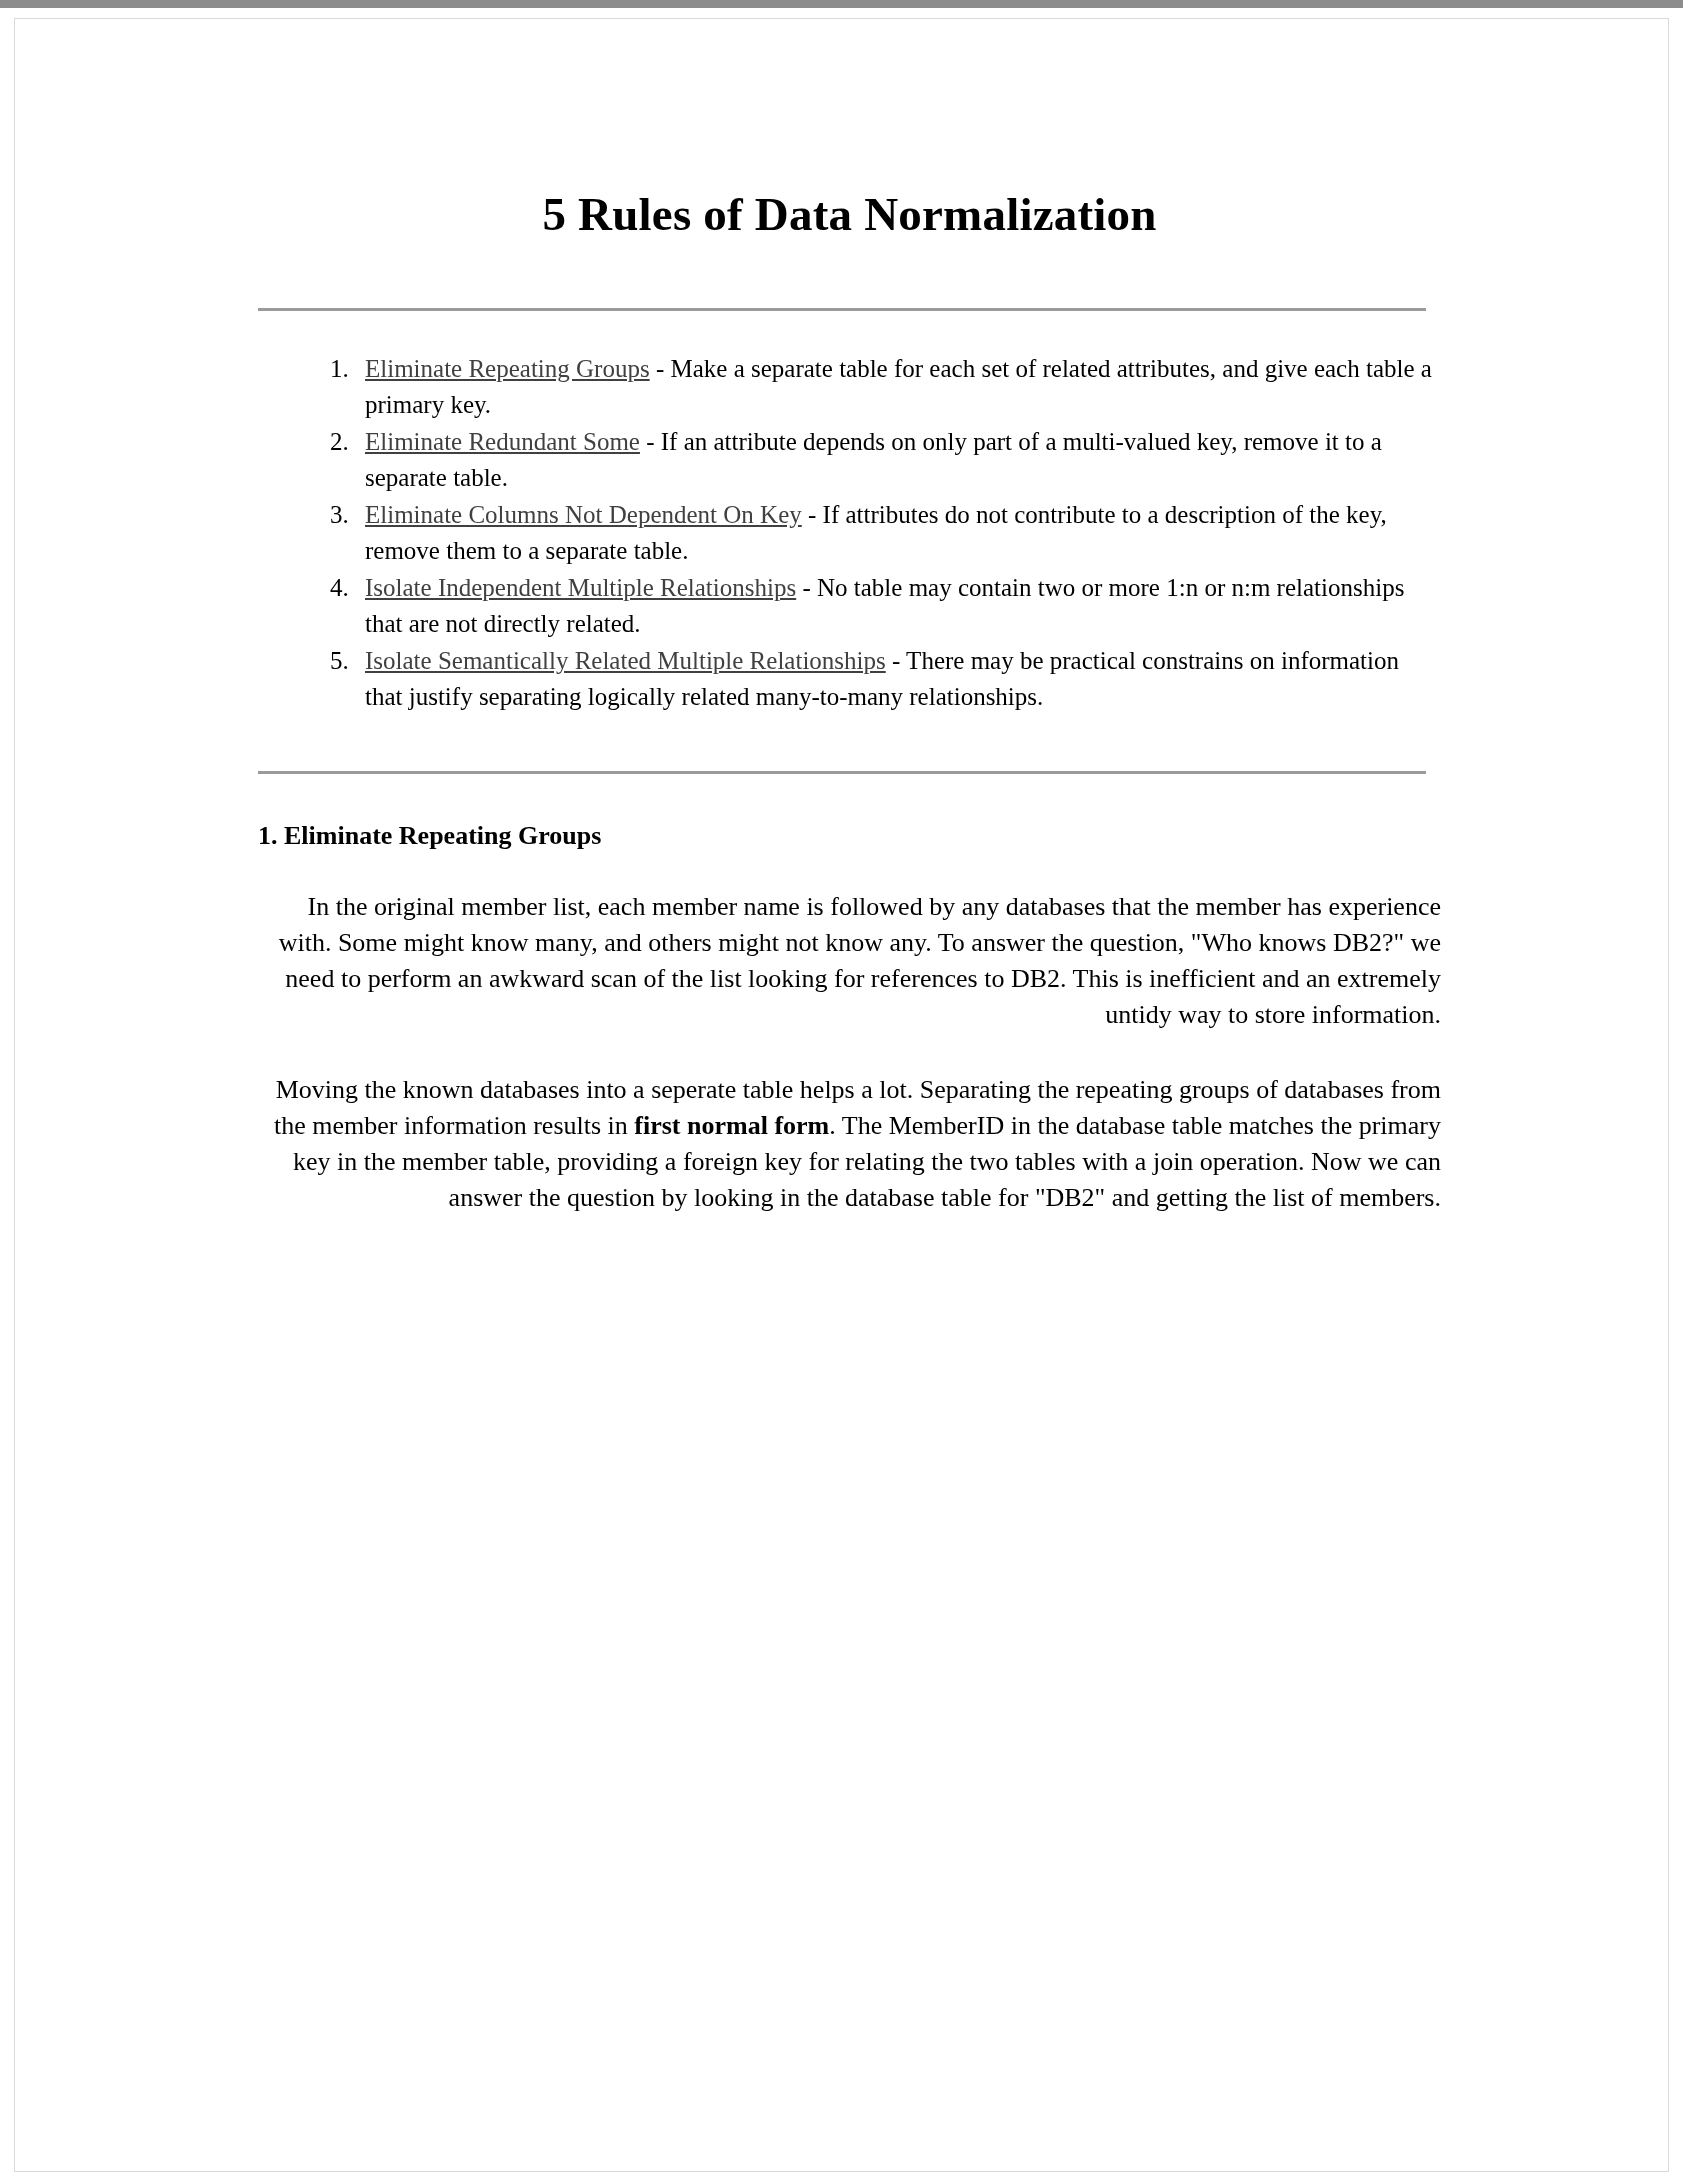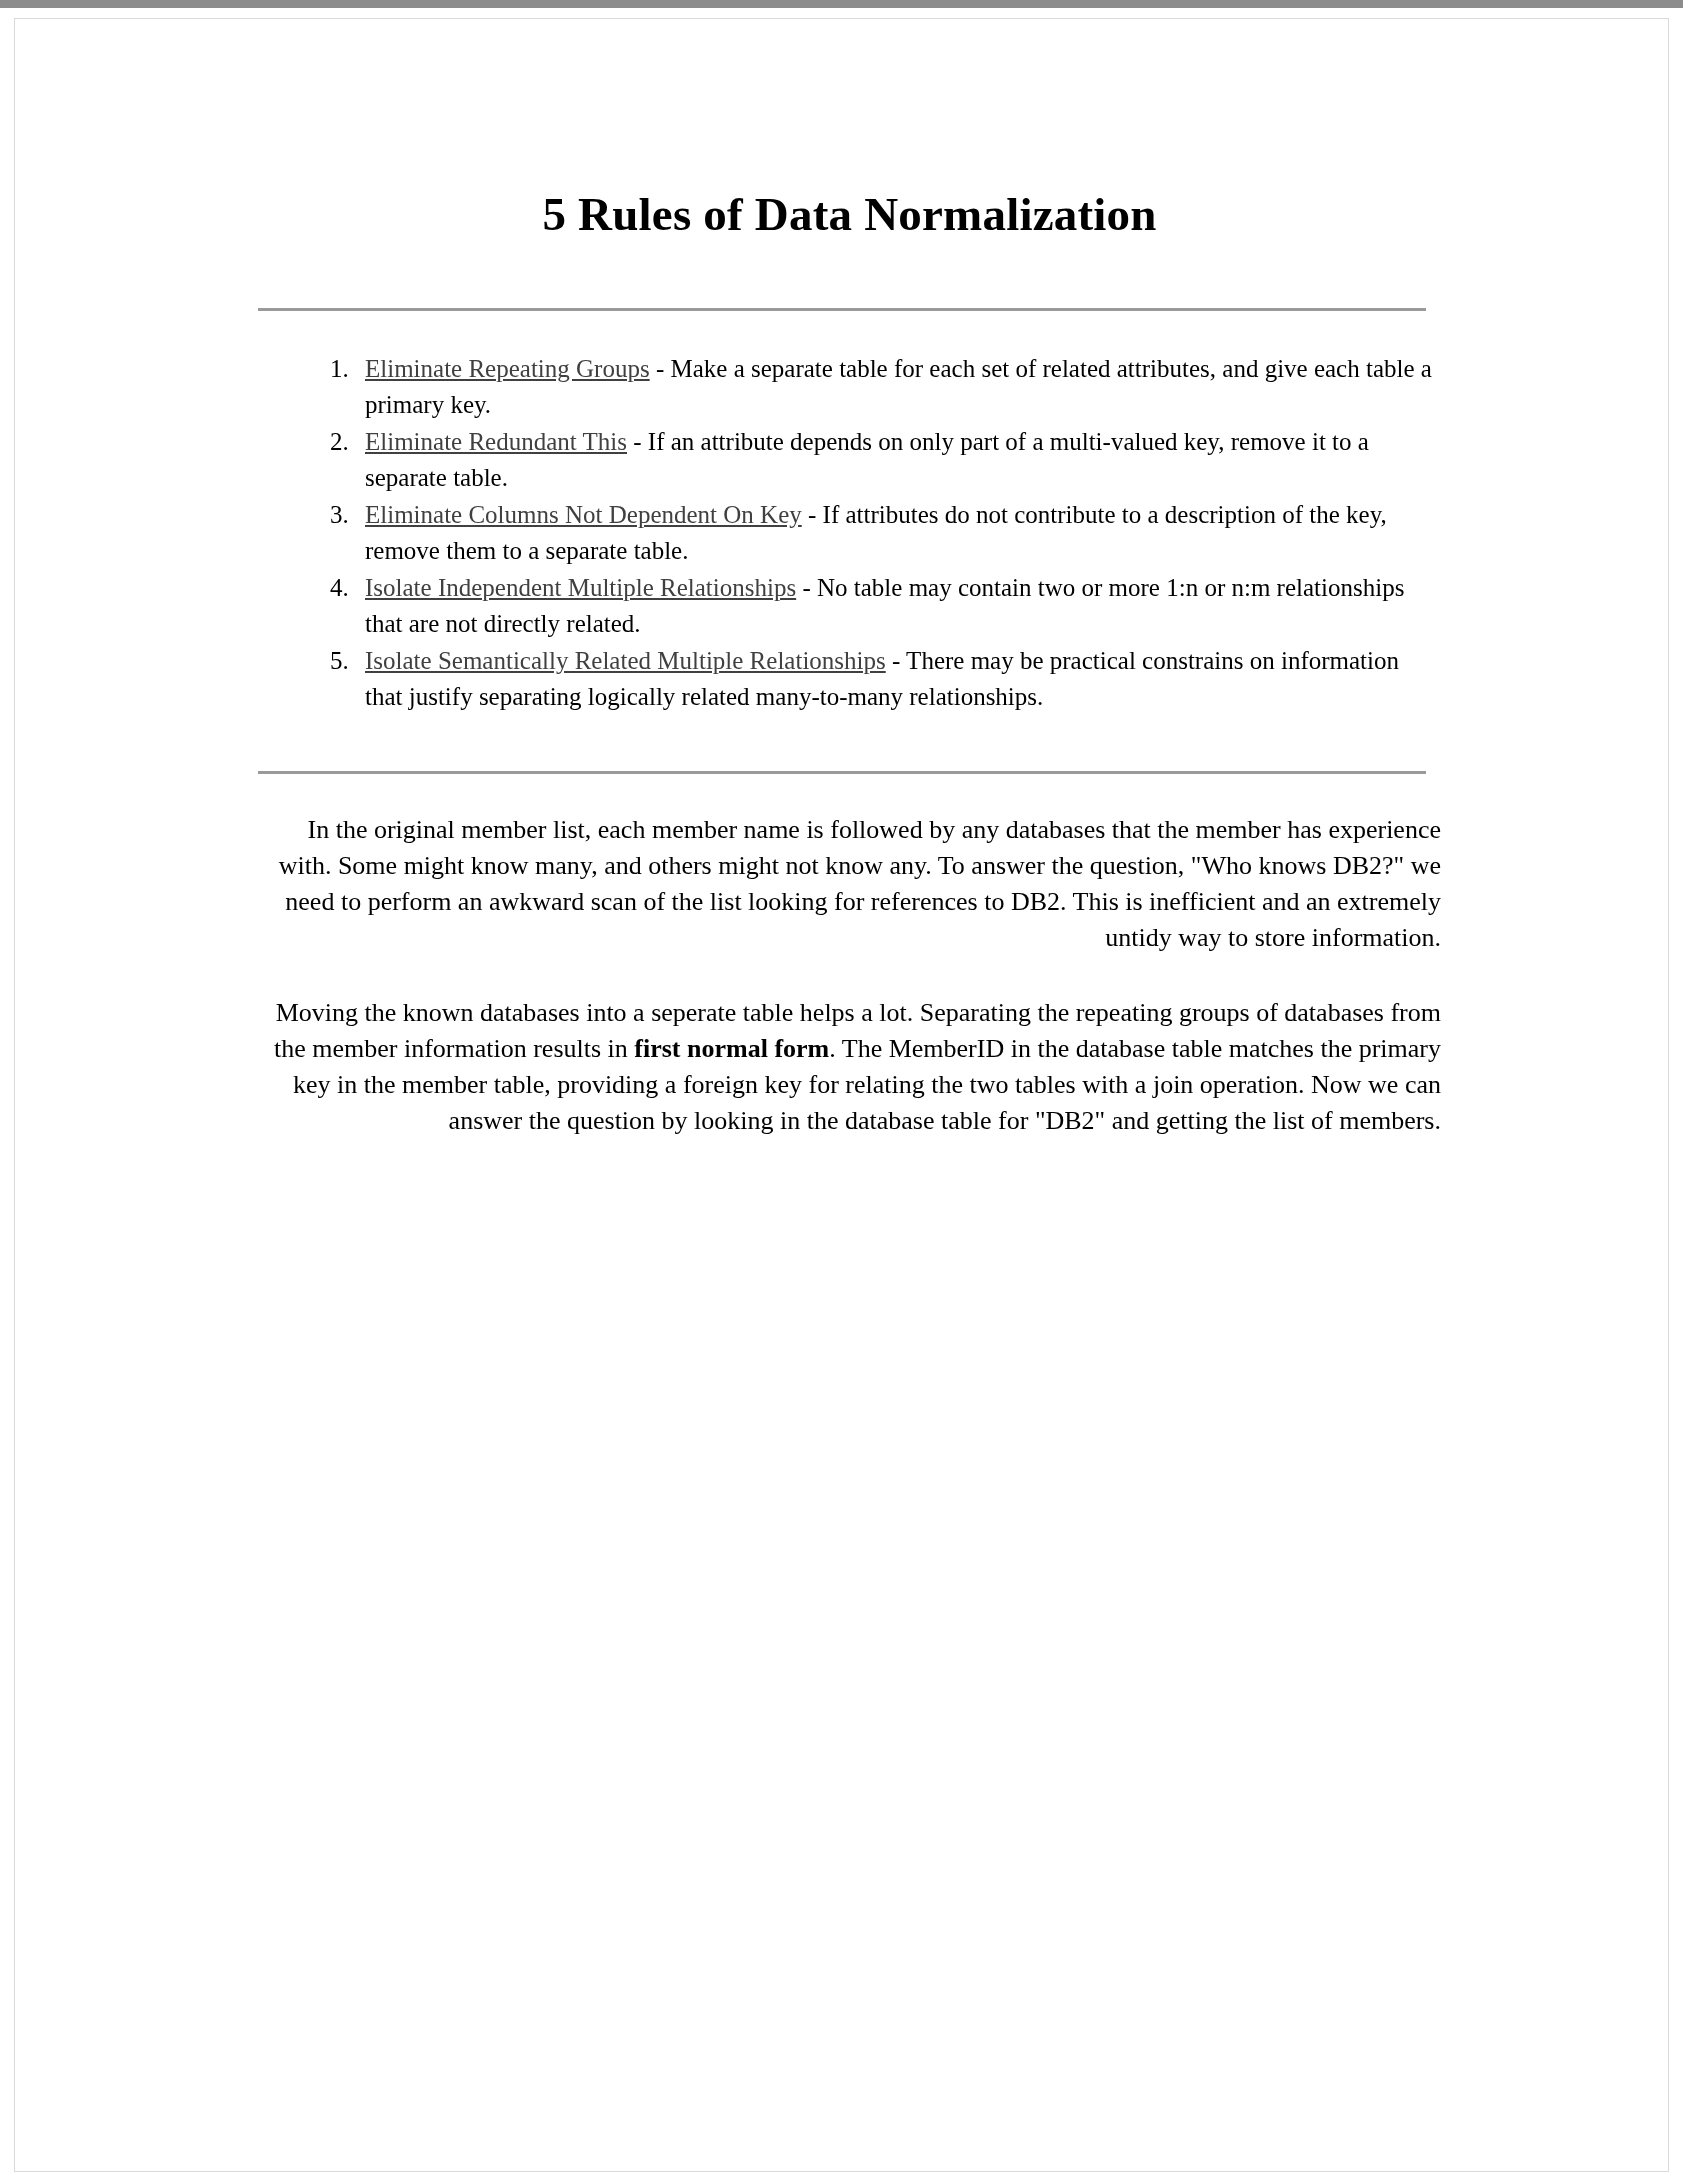--- a/index.html
+++ b/index.html
@@ -95,35 +95,36 @@
 
       <h1 class="doc-title">5 Rules of Data Normalization</h1>
 
       <div class="rule-divider"></div>
 
       <ol class="rules">
         <li>
           <a class="rule-link">Eliminate Repeating Groups</a><span> - Make a separate table for each set of related attributes, and give each table a primary key.</span>
         </li>
         <li>
-          <a class="rule-link">Eliminate Redundant This</a><span> - If an attribute depends on only part of a multi-valued key, remove it to a separate table.</span>
+          <a class="rule-link">Eliminate Redundant Some</a><span> - If an attribute depends on only part of a multi-valued key, remove it to a separate table.</span>
         </li>
         <li>
           <a class="rule-link">Eliminate Columns Not Dependent On Key</a><span> - If attributes do not contribute to a description of the key, remove them to a separate table.</span>
         </li>
         <li>
           <a class="rule-link">Isolate Independent Multiple Relationships</a><span> - No table may contain two or more 1:n or n:m relationships that are not directly related.</span>
         </li>
         <li>
           <a class="rule-link">Isolate Semantically Related Multiple Relationships</a><span> - There may be practical constrains on information that justify separating logically related many-to-many relationships.</span>
         </li>
       </ol>
 
       <div class="rule-divider-2"></div>
 
+      <h2 class="section-heading">1. Eliminate Repeating Groups</h2>
 
       <p class="body-par">In the original member list, each member name is followed by any databases that the member has experience with. Some might know many, and others might not know any. To answer the question, "Who knows DB2?" we need to perform an awkward scan of the list looking for references to DB2. This is inefficient and an extremely untidy way to store information.</p>
 
       <p class="body-par"><span>Moving the known databases into a seperate table helps a lot. Separating the repeating groups of databases from the member information results in </span><b>first normal form</b><span>. The MemberID in the database table matches the primary key in the member table, providing a foreign key for relating the two tables with a join operation. Now we can answer the question by looking in the database table for "DB2" and getting the list of members.</span></p>
 
     </div>
   </div>
 </div>
 
 

